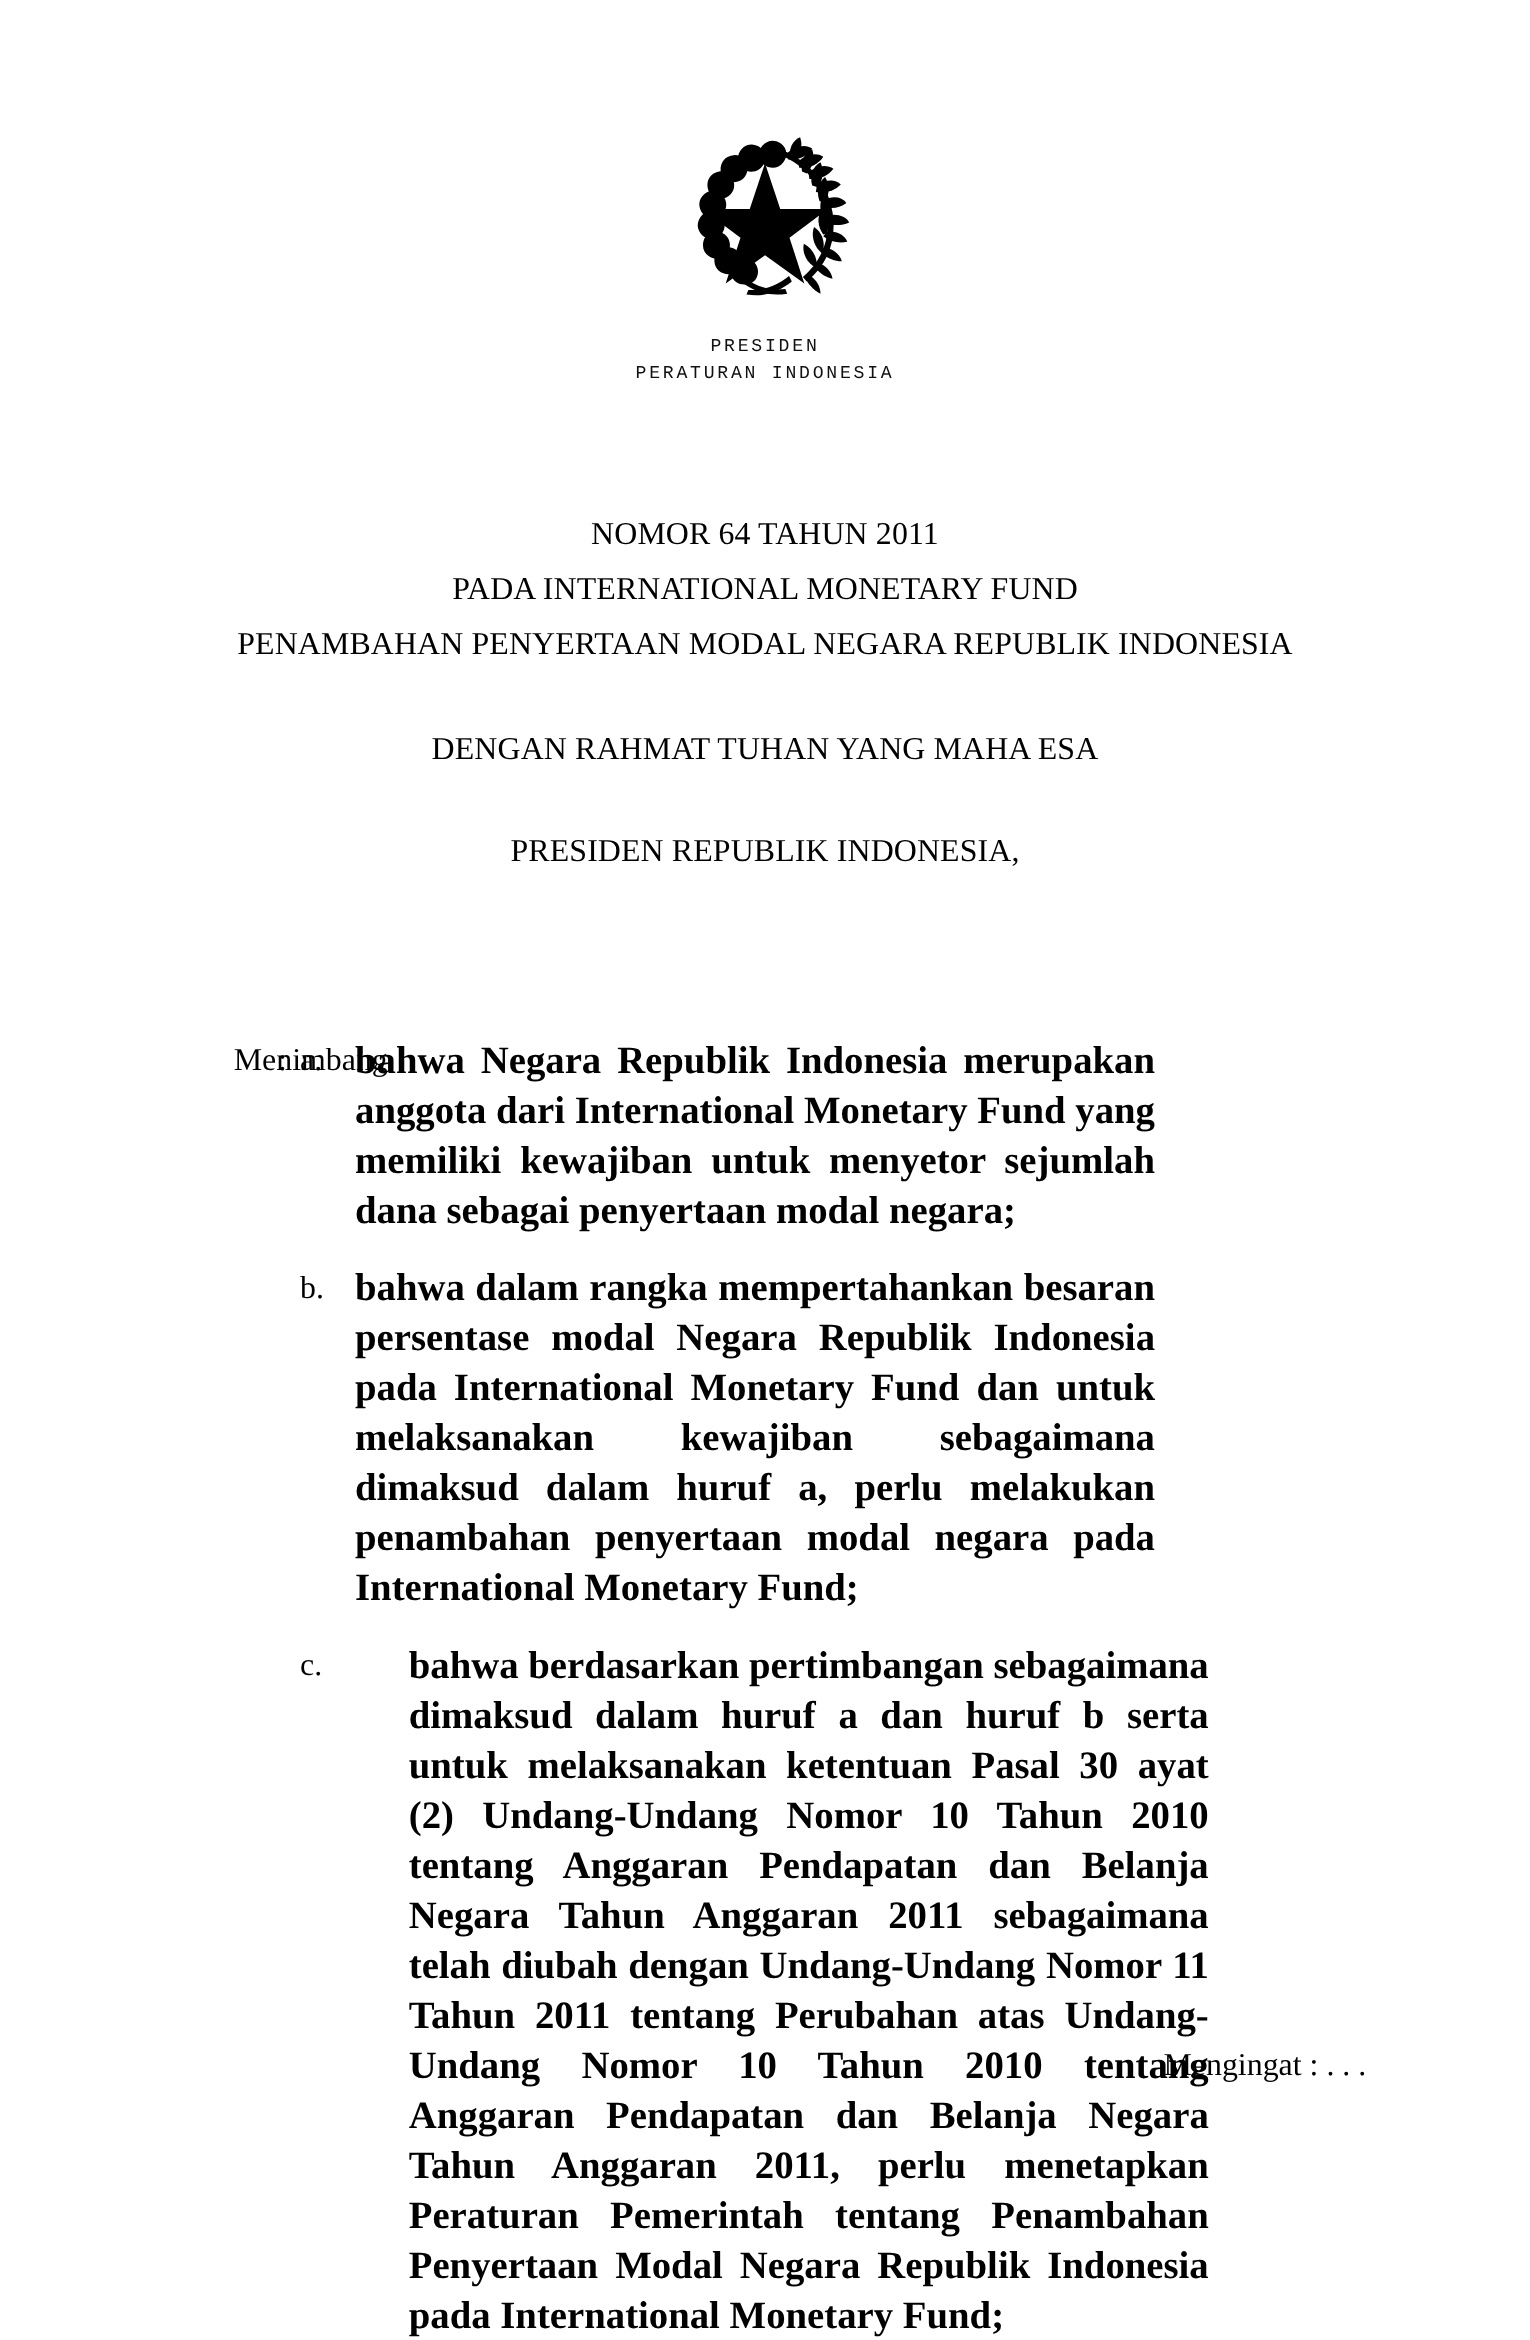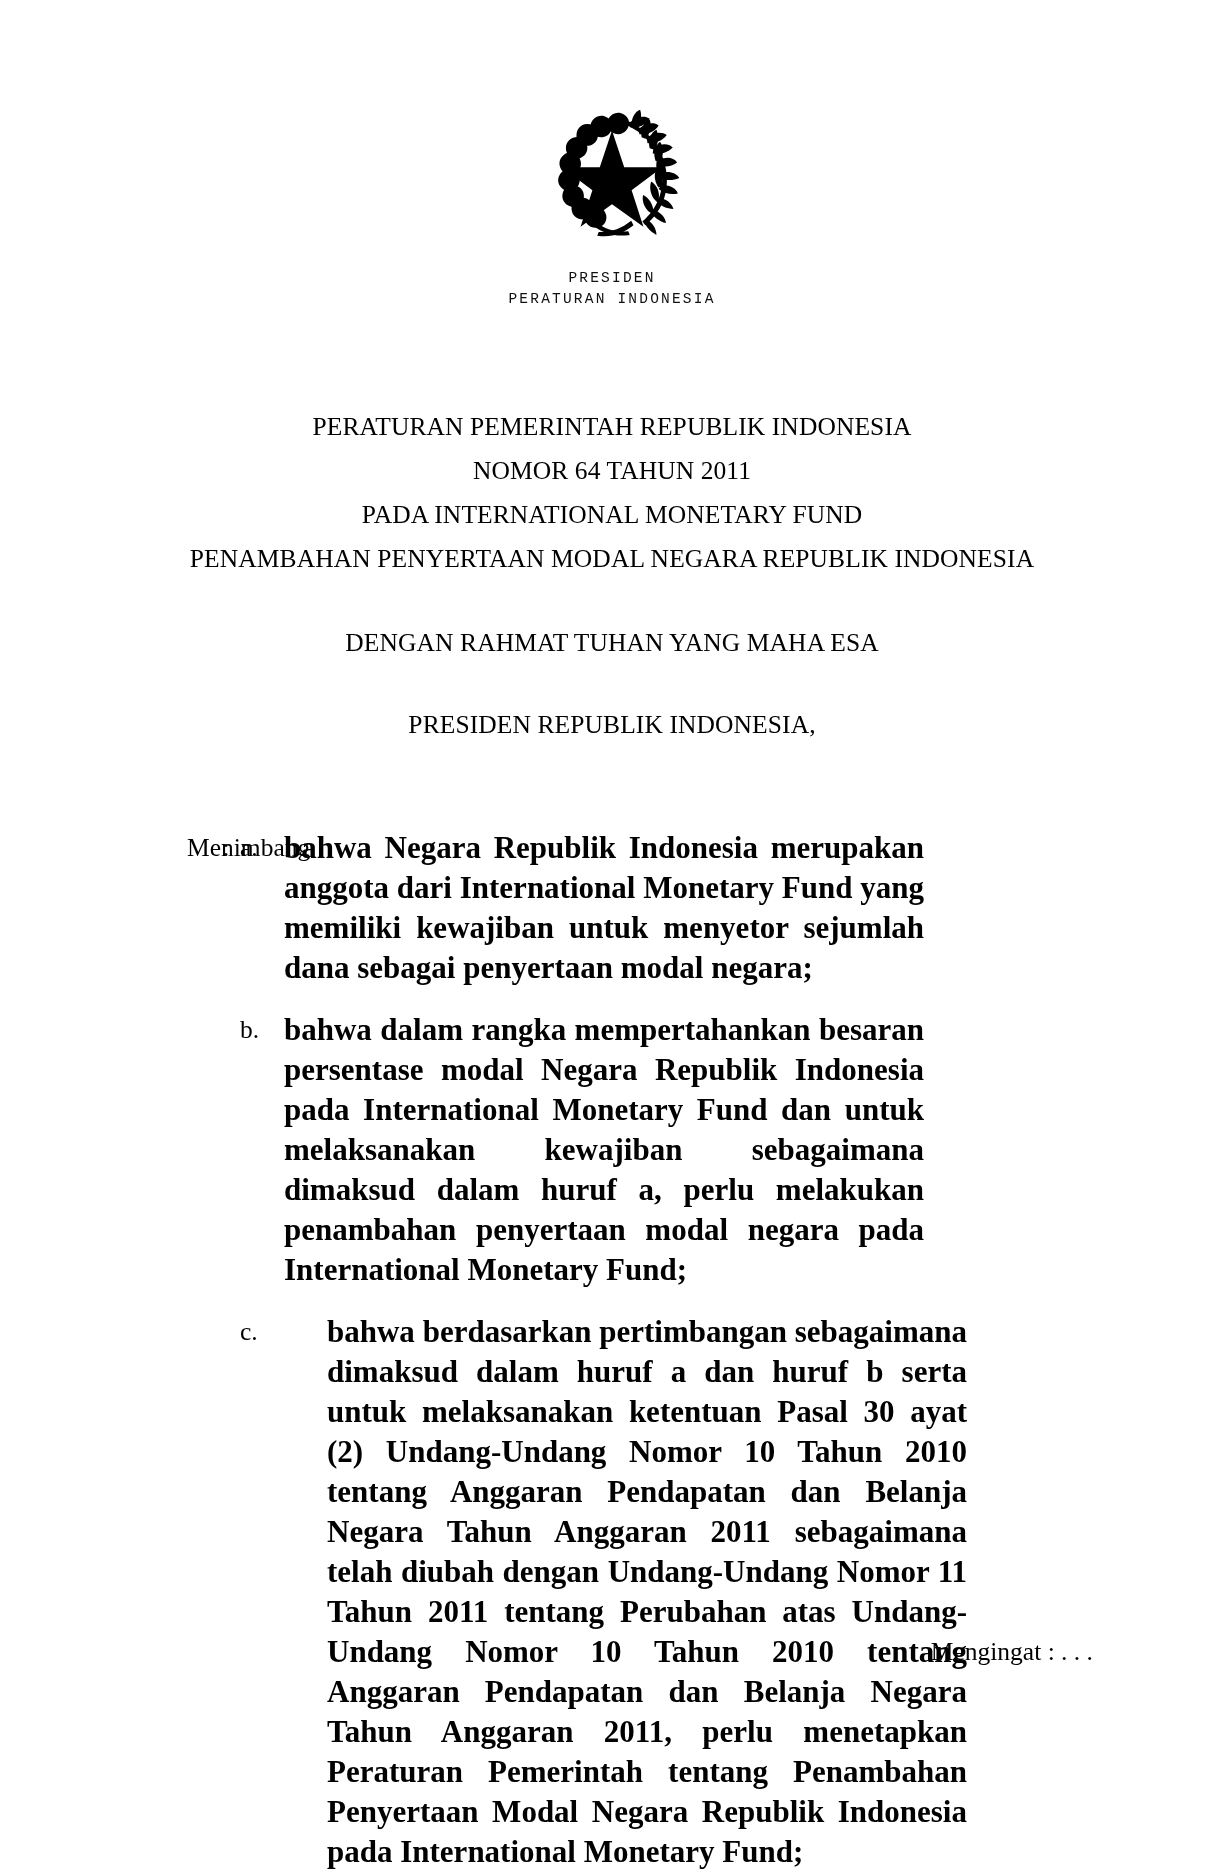--- a/index.html
+++ b/index.html
@@ -213,21 +213,20 @@
       </g>
     </svg>
 
     <div class="emblem-caption">
       <div>PRESIDEN</div>
       <div>PERATURAN INDONESIA</div>
     </div>
   </div>
 
   <div class="title-block">
-    <div class="tline">PERATURAN PEMERINTAH REPUBLIK INDONESIA</div>
     <div class="tline">NOMOR 64 TAHUN 2011</div>
     <div class="tline">PADA INTERNATIONAL MONETARY FUND</div>
     <div class="tline">PENAMBAHAN PENYERTAAN MODAL NEGARA REPUBLIK INDONESIA</div>
     <div class="title-gap-1"></div>
     <div class="tline">DENGAN RAHMAT TUHAN YANG MAHA ESA</div>
     <div class="title-gap-2"></div>
     <div class="tline">PRESIDEN REPUBLIK INDONESIA,</div>
   </div>
 
   <div class="body-block">

